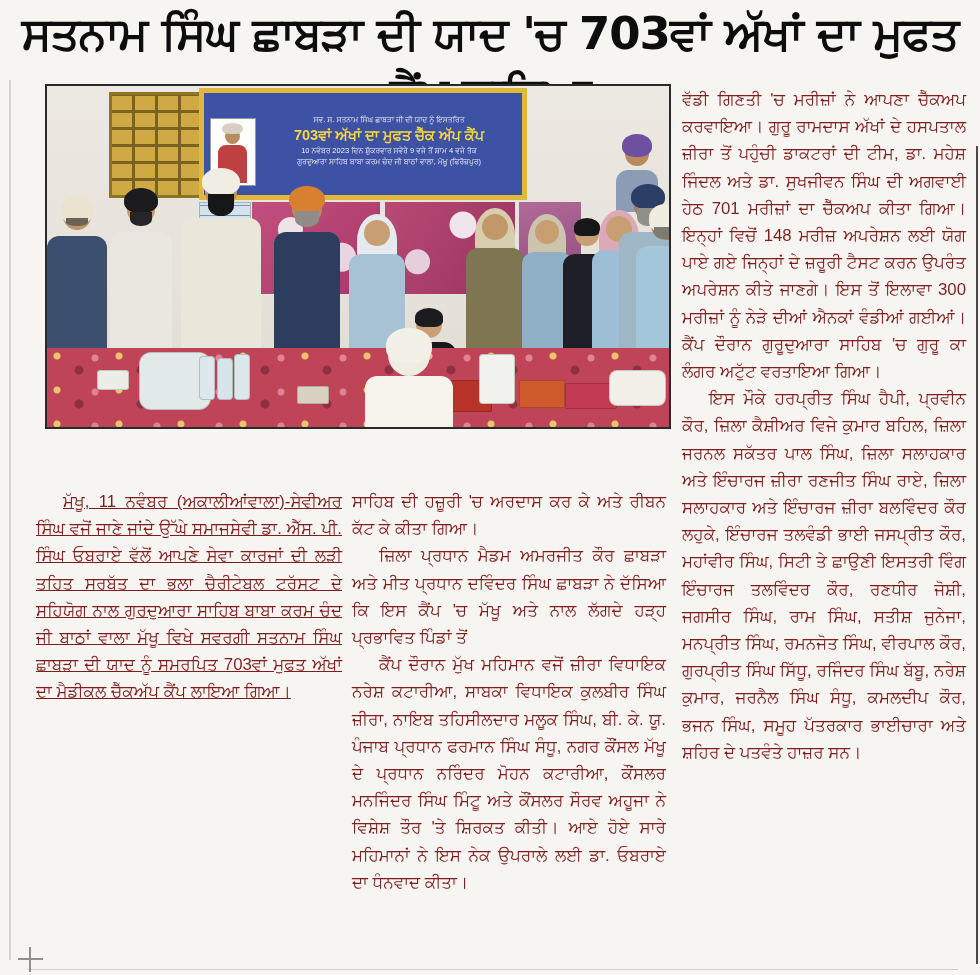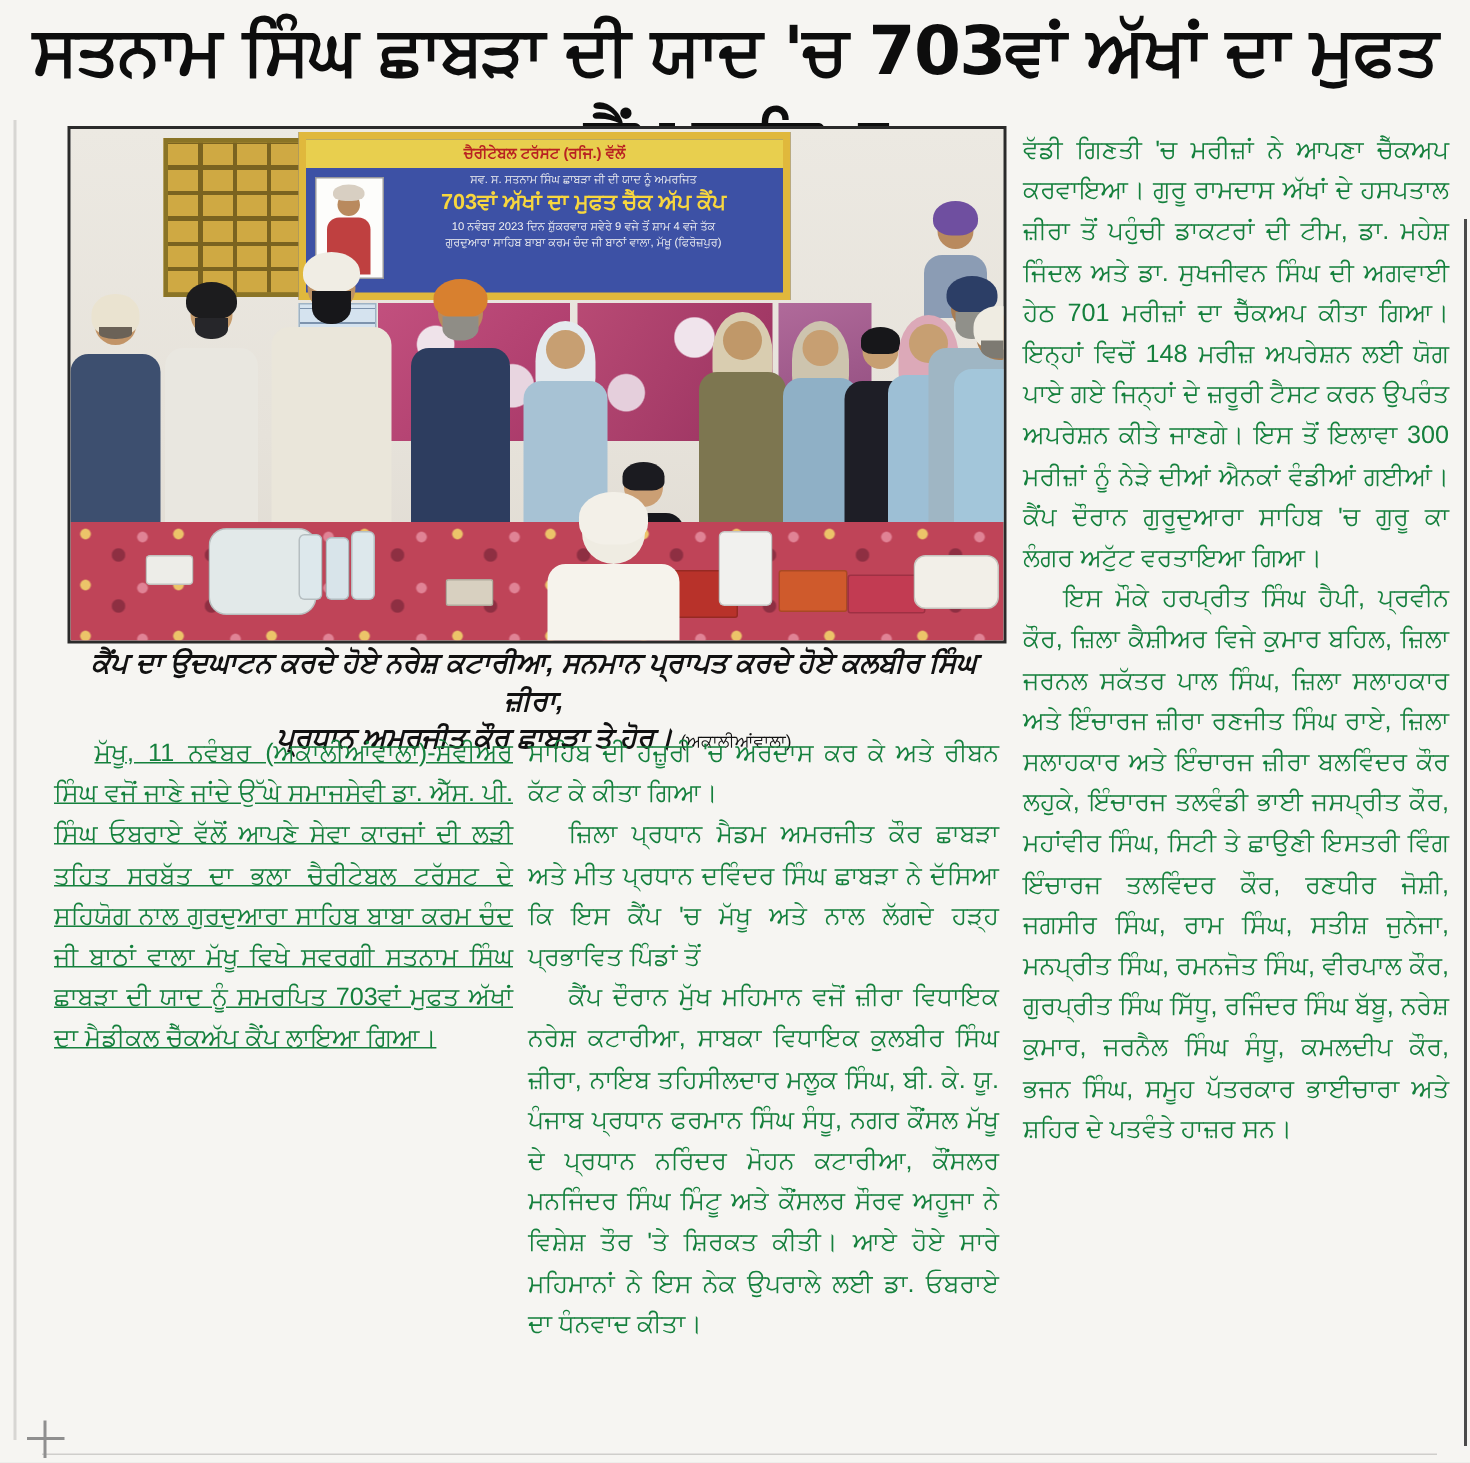--- a/index.html
+++ b/index.html
@@ -41,21 +41,21 @@
   .cloth{left:0;top:262px;width:622px;height:79px;background-color:#bf4458;
      background-image:radial-gradient(circle at 10px 8px,#ecc469 3px,transparent 4px),
                       radial-gradient(circle at 32px 22px,#8e2f42 4px,transparent 5px),
                       radial-gradient(circle at 48px 10px,#e08395 3px,transparent 4px);
      background-size:62px 34px;z-index:5;}
   
   .caption{position:absolute;left:40px;top:429px;width:632px;text-align:center;
            font-weight:bold;font-style:italic;font-size:18.5px;line-height:25px;color:#111;}
   .credit{font-size:11.5px;font-style:normal;font-weight:normal;letter-spacing:0;}
   
-  .col{position:absolute;text-align:justify;font-size:16.8px;line-height:27.2px;color:#15803d;}
+  .col{position:absolute;text-align:justify;font-size:16.8px;line-height:27.2px;color:#7f1d1d;}
   .col p{margin:0;}
   .col p.indent{text-indent:27px;}
   .col1{left:36px;top:488px;width:306px;text-decoration:underline;}
   .col2{left:352px;top:488px;width:314px;}
   .col3{left:682px;top:86px;width:284px;}
   
   .edge-left{position:absolute;left:9px;top:80px;width:2px;height:880px;background:#d7d6d3;}
   .rule-right{position:absolute;left:976px;top:146px;width:2px;height:818px;background:#4a4a4a;}
   .edge-bottom{position:absolute;left:28px;top:969px;width:930px;height:1px;background:#cfcecb;}
   .crosshair-h{position:absolute;left:18px;top:958px;width:25px;height:2px;background:#8f8f8f;}
@@ -65,28 +65,27 @@
 <body>
 
 <div class="page">
 
   <div class="headline">ਸਤਨਾਮ ਸਿੰਘ ਛਾਬੜਾ ਦੀ ਯਾਦ 'ਚ 703ਵਾਂ ਅੱਖਾਂ ਦਾ ਮੁਫਤ ਕੈਂਪ ਲਾਇਆ</div>
 
   <div class="photo">
     <div class="window"></div>
 
     <div class="banner">
-      <div class="banner-topstrip">ਚੈਰੀਟੇਬਲ ਟਰੱਸਟ (ਰਜਿ.) ਵੱਲੋਂ</div>
       <div class="banner-portrait">
         <div class="bp-head"></div>
         <div class="bp-turban"></div>
         <div class="bp-coat"></div>
       </div>
       <div class="banner-text">
-        <span class="banner-line">ਸਵ. ਸ. ਸਤਨਾਮ ਸਿੰਘ ਛਾਬੜਾ ਜੀ ਦੀ ਯਾਦ ਨੂੰ ਅਮਰਜਿਤ</span>
+        <span class="banner-line">ਸਵ. ਸ. ਸਤਨਾਮ ਸਿੰਘ ਛਾਬੜਾ ਜੀ ਦੀ ਯਾਦ ਨੂੰ ਇਸਤਰਿਤ</span>
         <span class="banner-title">703ਵਾਂ ਅੱਖਾਂ ਦਾ ਮੁਫਤ ਚੈੱਕ ਅੱਪ ਕੈਂਪ</span>
         <span class="banner-line">10 ਨਵੰਬਰ 2023 ਦਿਨ ਸ਼ੁੱਕਰਵਾਰ ਸਵੇਰੇ 9 ਵਜੇ ਤੋਂ ਸ਼ਾਮ 4 ਵਜੇ ਤੱਕ</span>
         <span class="banner-line">ਗੁਰਦੁਆਰਾ ਸਾਹਿਬ ਬਾਬਾ ਕਰਮ ਚੰਦ ਜੀ ਬਾਠਾਂ ਵਾਲਾ, ਮੱਖੂ (ਫਿਰੋਜ਼ਪੁਰ)</span>
       </div>
     </div>
 
     <div class="sheet"></div>
     <div class="poster posterA"></div>
     <div class="poster posterB"></div>
     <div class="poster posterC"></div>
@@ -180,25 +179,20 @@
         <div style="position: absolute; left: 250px; top: 300px; width: 30px; height: 16px; background: rgb(216, 208, 192); border-radius: 2px; border: 1px solid rgba(0, 0, 0, 0.18);"></div>
         <div style="position: absolute; left: 330px; top: 300px; width: 60px; height: 26px; background: rgb(58, 51, 64); border-radius: 5px; border: 1px solid rgba(0, 0, 0, 0.18);"></div>
         <div style="position: absolute; left: 395px; top: 294px; width: 48px; height: 30px; background: rgb(184, 50, 42); border-radius: 2px; border: 1px solid rgba(0, 0, 0, 0.18);"></div>
         <div style="position: absolute; left: 432px; top: 268px; width: 34px; height: 48px; background: rgb(241, 241, 238); border-radius: 4px; border: 1px solid rgba(0, 0, 0, 0.18);"></div>
         <div style="position: absolute; left: 472px; top: 294px; width: 44px; height: 26px; background: rgb(207, 90, 44); border-radius: 2px; border: 1px solid rgba(0, 0, 0, 0.18);"></div>
         <div style="position: absolute; left: 518px; top: 297px; width: 50px; height: 24px; background: rgb(194, 59, 82); border-radius: 2px; border: 1px solid rgba(0, 0, 0, 0.18);"></div>
         <div style="position: absolute; left: 562px; top: 284px; width: 55px; height: 34px; background: rgb(242, 239, 232); border-radius: 8px; border: 1px solid rgba(0, 0, 0, 0.18);"></div>
       </div>
   </div>
 
-  <div class="caption">
-    <span>ਕੈਂਪ ਦਾ ਉਦਘਾਟਨ ਕਰਦੇ ਹੋਏ ਨਰੇਸ਼ ਕਟਾਰੀਆ, ਸਨਮਾਨ ਪ੍ਰਾਪਤ ਕਰਦੇ ਹੋਏ ਕਲਬੀਰ ਸਿੰਘ ਜ਼ੀਰਾ,</span><br>
-    <span>ਪ੍ਰਧਾਨ ਅਮਰਜੀਤ ਕੌਰ ਛਾਬੜਾ ਤੇ ਹੋਰ।</span>
-    <span class="credit">(ਅਕਾਲੀਆਂਵਾਲਾ)</span>
-  </div>
 
   <div class="col col1">
     <p class="indent">ਮੱਖੂ, 11 ਨਵੰਬਰ (ਅਕਾਲੀਆਂਵਾਲਾ)-ਸੇਵੀਅਰ ਸਿੰਘ ਵਜੋਂ ਜਾਣੇ ਜਾਂਦੇ ਉੱਘੇ ਸਮਾਜਸੇਵੀ ਡਾ. ਐੱਸ. ਪੀ. ਸਿੰਘ ਓਬਰਾਏ ਵੱਲੋਂ ਆਪਣੇ ਸੇਵਾ ਕਾਰਜਾਂ ਦੀ ਲੜੀ ਤਹਿਤ ਸਰਬੱਤ ਦਾ ਭਲਾ ਚੈਰੀਟੇਬਲ ਟਰੱਸਟ ਦੇ ਸਹਿਯੋਗ ਨਾਲ ਗੁਰਦੁਆਰਾ ਸਾਹਿਬ ਬਾਬਾ ਕਰਮ ਚੰਦ ਜੀ ਬਾਠਾਂ ਵਾਲਾ ਮੱਖੂ ਵਿਖੇ ਸਵਰਗੀ ਸਤਨਾਮ ਸਿੰਘ ਛਾਬੜਾ ਦੀ ਯਾਦ ਨੂੰ ਸਮਰਪਿਤ 703ਵਾਂ ਮੁਫਤ ਅੱਖਾਂ ਦਾ ਮੈਡੀਕਲ ਚੈੱਕਅੱਪ ਕੈਂਪ ਲਾਇਆ ਗਿਆ।</p>
   </div>
   <div class="col col2">
     <p>ਸਾਹਿਬ ਦੀ ਹਜ਼ੂਰੀ 'ਚ ਅਰਦਾਸ ਕਰ ਕੇ ਅਤੇ ਰੀਬਨ ਕੱਟ ਕੇ ਕੀਤਾ ਗਿਆ।</p>
     <p class="indent">ਜ਼ਿਲਾ ਪ੍ਰਧਾਨ ਮੈਡਮ ਅਮਰਜੀਤ ਕੌਰ ਛਾਬੜਾ ਅਤੇ ਮੀਤ ਪ੍ਰਧਾਨ ਦਵਿੰਦਰ ਸਿੰਘ ਛਾਬੜਾ ਨੇ ਦੱਸਿਆ ਕਿ ਇਸ ਕੈਂਪ 'ਚ ਮੱਖੂ ਅਤੇ ਨਾਲ ਲੱਗਦੇ ਹੜ੍ਹ ਪ੍ਰਭਾਵਿਤ ਪਿੰਡਾਂ ਤੋਂ</p>
     <p class="indent">ਕੈਂਪ ਦੌਰਾਨ ਮੁੱਖ ਮਹਿਮਾਨ ਵਜੋਂ ਜ਼ੀਰਾ ਵਿਧਾਇਕ ਨਰੇਸ਼ ਕਟਾਰੀਆ, ਸਾਬਕਾ ਵਿਧਾਇਕ ਕੁਲਬੀਰ ਸਿੰਘ ਜ਼ੀਰਾ, ਨਾਇਬ ਤਹਿਸੀਲਦਾਰ ਮਲੂਕ ਸਿੰਘ, ਬੀ. ਕੇ. ਯੂ. ਪੰਜਾਬ ਪ੍ਰਧਾਨ ਫਰਮਾਨ ਸਿੰਘ ਸੰਧੂ, ਨਗਰ ਕੌਂਸਲ ਮੱਖੂ ਦੇ ਪ੍ਰਧਾਨ ਨਰਿੰਦਰ ਮੋਹਨ ਕਟਾਰੀਆ, ਕੌਂਸਲਰ ਮਨਜਿੰਦਰ ਸਿੰਘ ਮਿੰਟੂ ਅਤੇ ਕੌਂਸਲਰ ਸੌਰਵ ਅਹੂਜਾ ਨੇ ਵਿਸ਼ੇਸ਼ ਤੌਰ 'ਤੇ ਸ਼ਿਰਕਤ ਕੀਤੀ। ਆਏ ਹੋਏ ਸਾਰੇ ਮਹਿਮਾਨਾਂ ਨੇ ਇਸ ਨੇਕ ਉਪਰਾਲੇ ਲਈ ਡਾ. ਓਬਰਾਏ ਦਾ ਧੰਨਵਾਦ ਕੀਤਾ।</p>
   </div>
   <div class="col col3">

